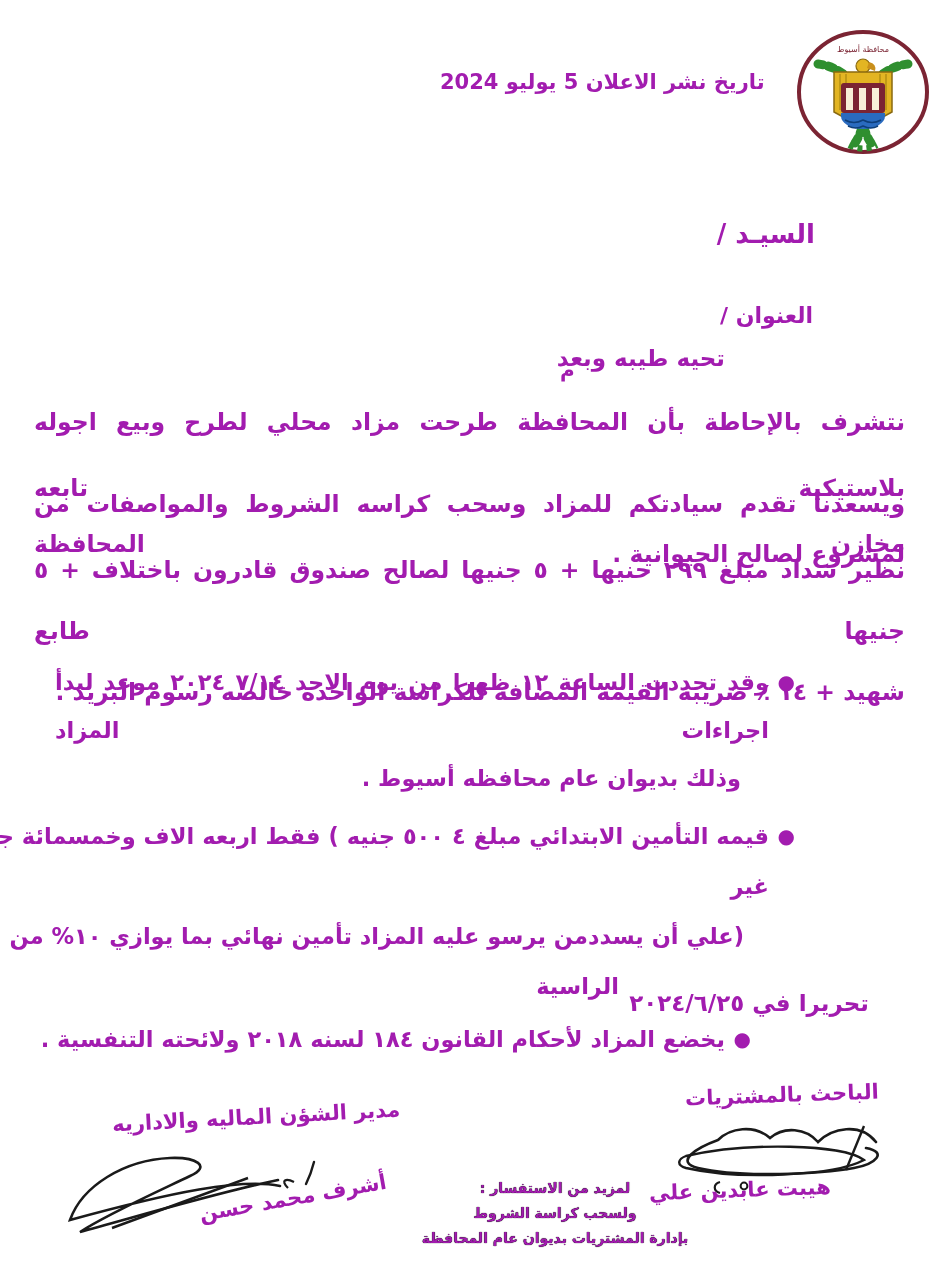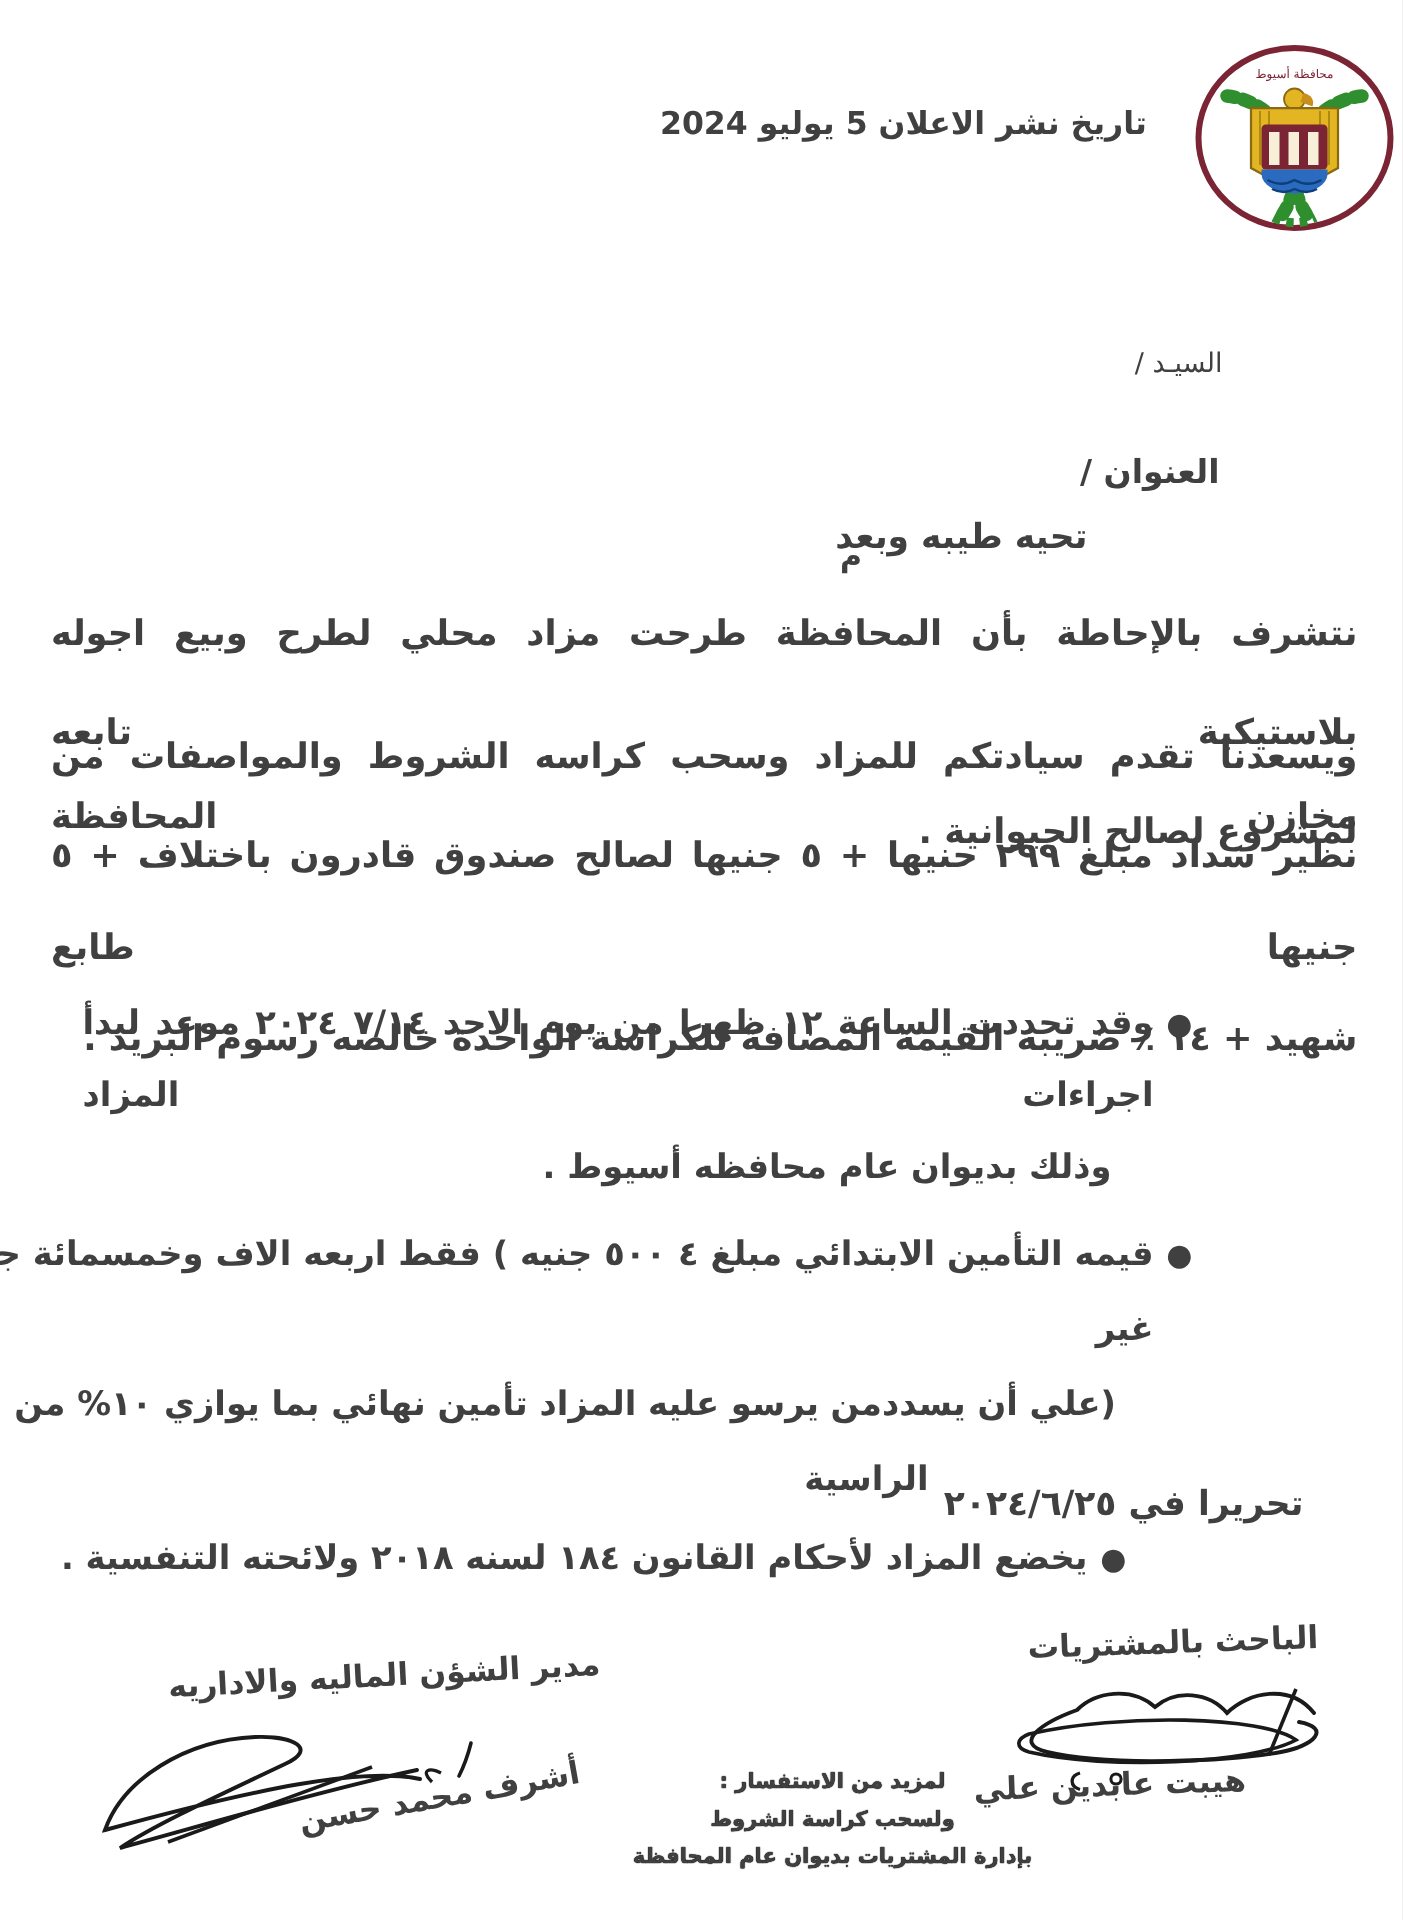--- a/index.html
+++ b/index.html
@@ -2,35 +2,35 @@
 <html lang="ar" dir="rtl"><head>
 <meta charset="utf-8">
 <style>
   html,body{margin:0;padding:0;background:#e8e8e8;}
   .page{
     position:relative;
     width:935px;height:1280px;
     margin:0 auto;
     background:#ffffff;
     font-family:"DejaVu Sans", sans-serif;
-    color:#404040;
+    color:#a21caf;
     direction:rtl;
     overflow:hidden;
   }
   .abs{position:absolute;}
   .line{white-space:nowrap;}
   .just{text-align:justify;text-align-last:justify;white-space:normal;}
   .rt{text-align:right;}
   
   .pub-date{left:440px;top:70px;width:350px;font-size:21px;font-weight:bold;text-align:left;direction:rtl;letter-spacing:0;}
   .subject{left:36px;top:62px;width:406px;font-size:21px;font-weight:bold;line-height:48px;text-align:right;}
   .subject .pad{padding-left:0;padding-right:78px;}
   .logo{left:793px;top:28px;}
   
-  .sir{right:120px;top:232px;font-size:18px;font-weight:normal;}
+  .sir{right:120px;top:219px;font-size:26px;font-weight:bold;}
   .addr{right:122px;top:303px;font-size:22px;font-weight:bold;}
   .greeting{left:495px;top:345px;width:230px;font-size:23px;font-weight:bold;}
   .stray{left:560px;top:358px;font-size:20px;font-weight:bold;}
   
   .p1{left:34px;top:389px;width:871px;font-size:23.5px;font-weight:bold;line-height:66px;}
   .p2{left:34px;top:484px;width:871px;font-size:23.5px;font-weight:bold;line-height:40px;}
   .p3{left:34px;top:540px;width:871px;font-size:23.5px;font-weight:bold;line-height:61px;}
   
   .bullets{left:55px;top:658px;width:740px;font-size:22.5px;font-weight:bold;}
   .bullet{display:flex;flex-direction:row;}

